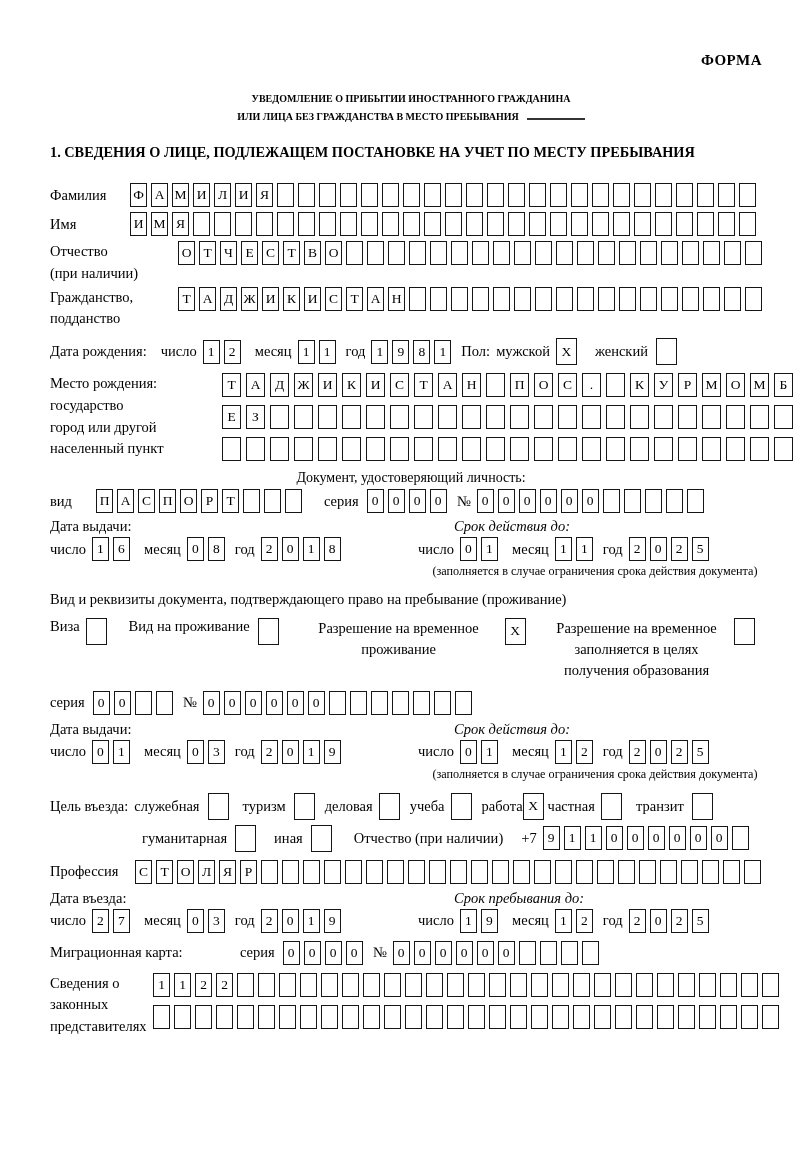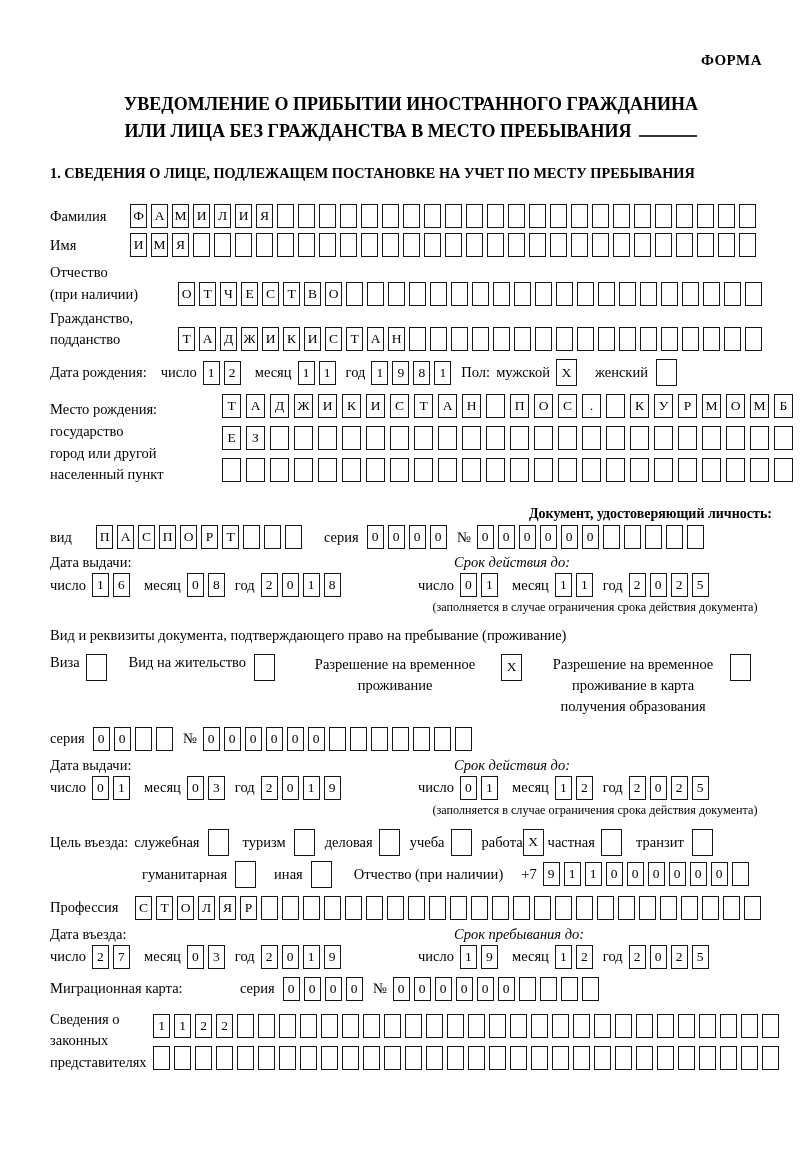--- a/index.html
+++ b/index.html
@@ -4,27 +4,27 @@
 <style>
   html,body{margin:0;padding:0;background:#ffffff;}
   body{width:800px;height:1163px;font-family:"Liberation Serif","DejaVu Serif",serif;color:#000;}
   .page{width:800px;height:1163px;box-sizing:border-box;padding:34px 28px 0 50px;overflow:hidden;}
 
   .hdr{margin-left:566px;font-size:13.5px;line-height:1.38;white-space:nowrap;}
   .hdr .sub{font-size:12.8px;}
   .hdr .sub.first{margin-top:3px;}
   .forma{font-weight:bold;font-size:15px;text-align:right;padding-right:10px;margin-top:18px;letter-spacing:.5px;}
 
-  .title{font-weight:bold;font-size:18px;text-align:center;margin-top:22px;line-height:1.5;}
+  .title{font-weight:bold;font-size:10px;text-align:center;margin-top:22px;line-height:1.5;}
   .blank-line{display:inline-block;width:58px;border-bottom:2.5px solid #333;height:12px;margin-left:8px;}
 
   .sec{font-weight:bold;font-size:14.3px;margin-top:20px;}
 
   .row{display:flex;align-items:center;}
-  .row-top{display:flex;align-items:flex-end;}
+  .row-top{display:flex;align-items:flex-start;}
   .lbl{font-size:14.5px;white-space:nowrap;}
   .lblcol{font-size:14.5px;line-height:1.5;white-space:nowrap;flex:none;}
 
   .cells{display:inline-flex;flex:none;}
   .cell{width:15px;height:22px;border:1.8px solid #161616;margin-right:4px;display:flex;align-items:center;justify-content:center;font-size:13.5px;flex:none;background:#fff;box-sizing:content-box;}
   .wide .cell{width:17px;margin-right:5px;}
   .big .cell{width:19px;height:25px;}
 
   .w80{width:80px;flex:none;}
   .w128{width:128px;flex:none;}
@@ -321,21 +321,21 @@
           <span class="cell"></span>
           <span class="cell"></span>
           <span class="cell"></span>
           <span class="cell"></span>
           <span class="cell"></span>
           <span class="cell"></span>
         </div>
     </div>
   </div>
 
-  <div style="text-align:right;font-weight:bold;font-size:14px;margin-top:20px">Документ, удостоверяющий личность:</div>
+  <div style="text-align:center;font-weight:normal;font-size:14px;margin-top:5px">Документ, удостоверяющий личность:</div>
 
   <div class="row" style="margin-top:3px">
     <span class="lbl w60">вид</span>
     <span class="cells">
         <span class="cell">П</span>
         <span class="cell">А</span>
         <span class="cell">С</span>
         <span class="cell">П</span>
         <span class="cell">О</span>
         <span class="cell">Р</span>
@@ -420,38 +420,38 @@
   </div>
 
   <div class="opts">
     <div class="opt">
       <span class="lbl mr6">Виза</span>
       <span class="cells big">
           <span class="cell"></span>
         </span>
     </div>
     <div class="opt ml18">
-      <span class="lbl mr8">Вид на жительство</span>
+      <span class="lbl mr8">Вид на проживание</span>
       <span class="cells big">
           <span class="cell"></span>
         </span>
     </div>
     <div class="opt ml18">
       <div class="lbl ctr mr8" style="width:196px">
         <div>Разрешение на временное</div>
         <div>проживание</div>
       </div>
       <span class="cells big">
           <span class="cell">X</span>
         </span>
     </div>
     <div class="opt ml18">
       <div class="lbl ctr mr8" style="width:178px">
         <div>Разрешение на временное</div>
-        <div>проживание в карта</div>
+        <div>заполняется в целях</div>
         <div>получения образования</div>
       </div>
       <span class="cells big">
           <span class="cell"></span>
         </span>
     </div>
   </div>
 
   <div class="row" style="margin-top:10px">
     <span class="lbl mr8">серия</span>

